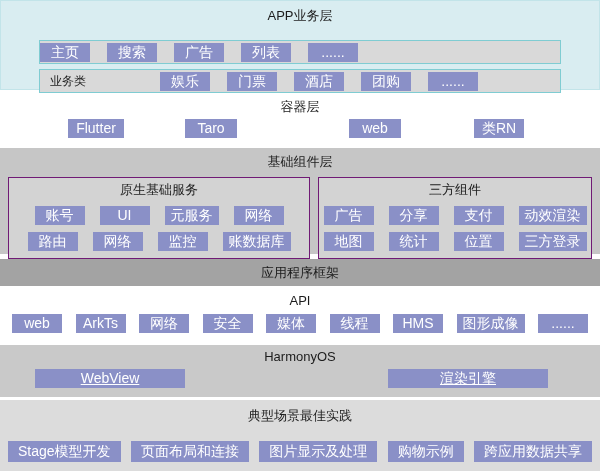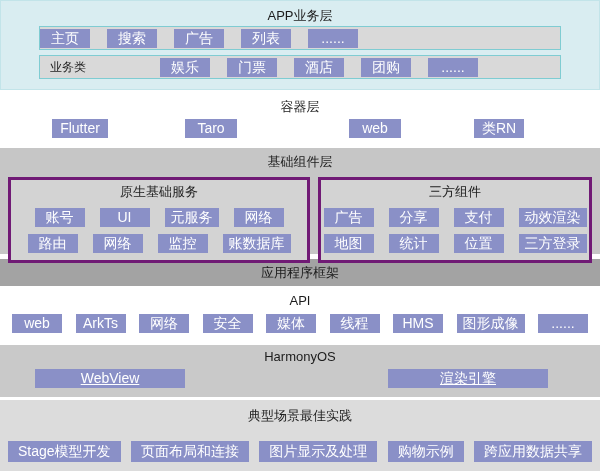--- a/index.html
+++ b/index.html
@@ -21,41 +21,41 @@
     font-size: 14px;
     line-height: 13px;
     padding: 3px 6px;
     text-align: center;
     min-width: 50px;
     white-space: nowrap;
   }
 
   
   .sec-app { height: 90px; background: #d9edf1; border: 1px solid #c2e4e9; padding-top: 6px; }
-  .sec-app .sec-title { margin-bottom: 1px; }
+  .sec-app .sec-title { margin-bottom: 15px; }
   .app-row {
     height: 24px; margin: 0 38px 5px 38px;
     background: #d9d9d9; border: 1px solid #7fccd2;
     display: flex; align-items: center;
   }
   .app-row-label { width: 120px; padding-left: 10px; font-size: 12px; }
   .app-chips { display: flex; gap: 17px; align-items: center; }
 
   
   .sec-cont { height: 52px; background: #ffffff; margin-top: 3px; padding-top: 5px; position: relative; }
   .sec-cont .chip { position: absolute; top: 26px; }
-  .pos-flutter { left: 52px; width: 56px; }
+  .pos-flutter { left: 68px; width: 56px; }
   .pos-taro    { left: 185px; width: 52px; }
   .pos-web     { left: 349px; width: 52px; }
   .pos-rn      { left: 474px; width: 48px; }
 
   
   .sec-comp { height: 106px; background: #c6c6c6; margin-top: 3px; padding-top: 5px; }
   .comp-boxes { display: flex; gap: 8px; padding: 6px 8px 0 8px; }
-  .comp-box { background: #d3d3d3; border: 3px solid #701a75; padding: 3px 0 7px; }
+  .comp-box { background: #d3d3d3; border: 1px solid #701a75; padding: 3px 0 7px; }
   .comp-box.left  { width: 302px; }
   .comp-box.right { width: 274px; }
   .comp-box .box-title { text-align: center; font-size: 13px; margin-bottom: 7px; }
   .comp-row { display: flex; justify-content: center; gap: 15px; margin-bottom: 7px; }
   .comp-row:last-child { margin-bottom: 0; }
 
   
   .sec-frame { height: 27px; background: #a3a3a3; margin-top: 5px; display: flex; align-items: center; justify-content: center; }
 
   

